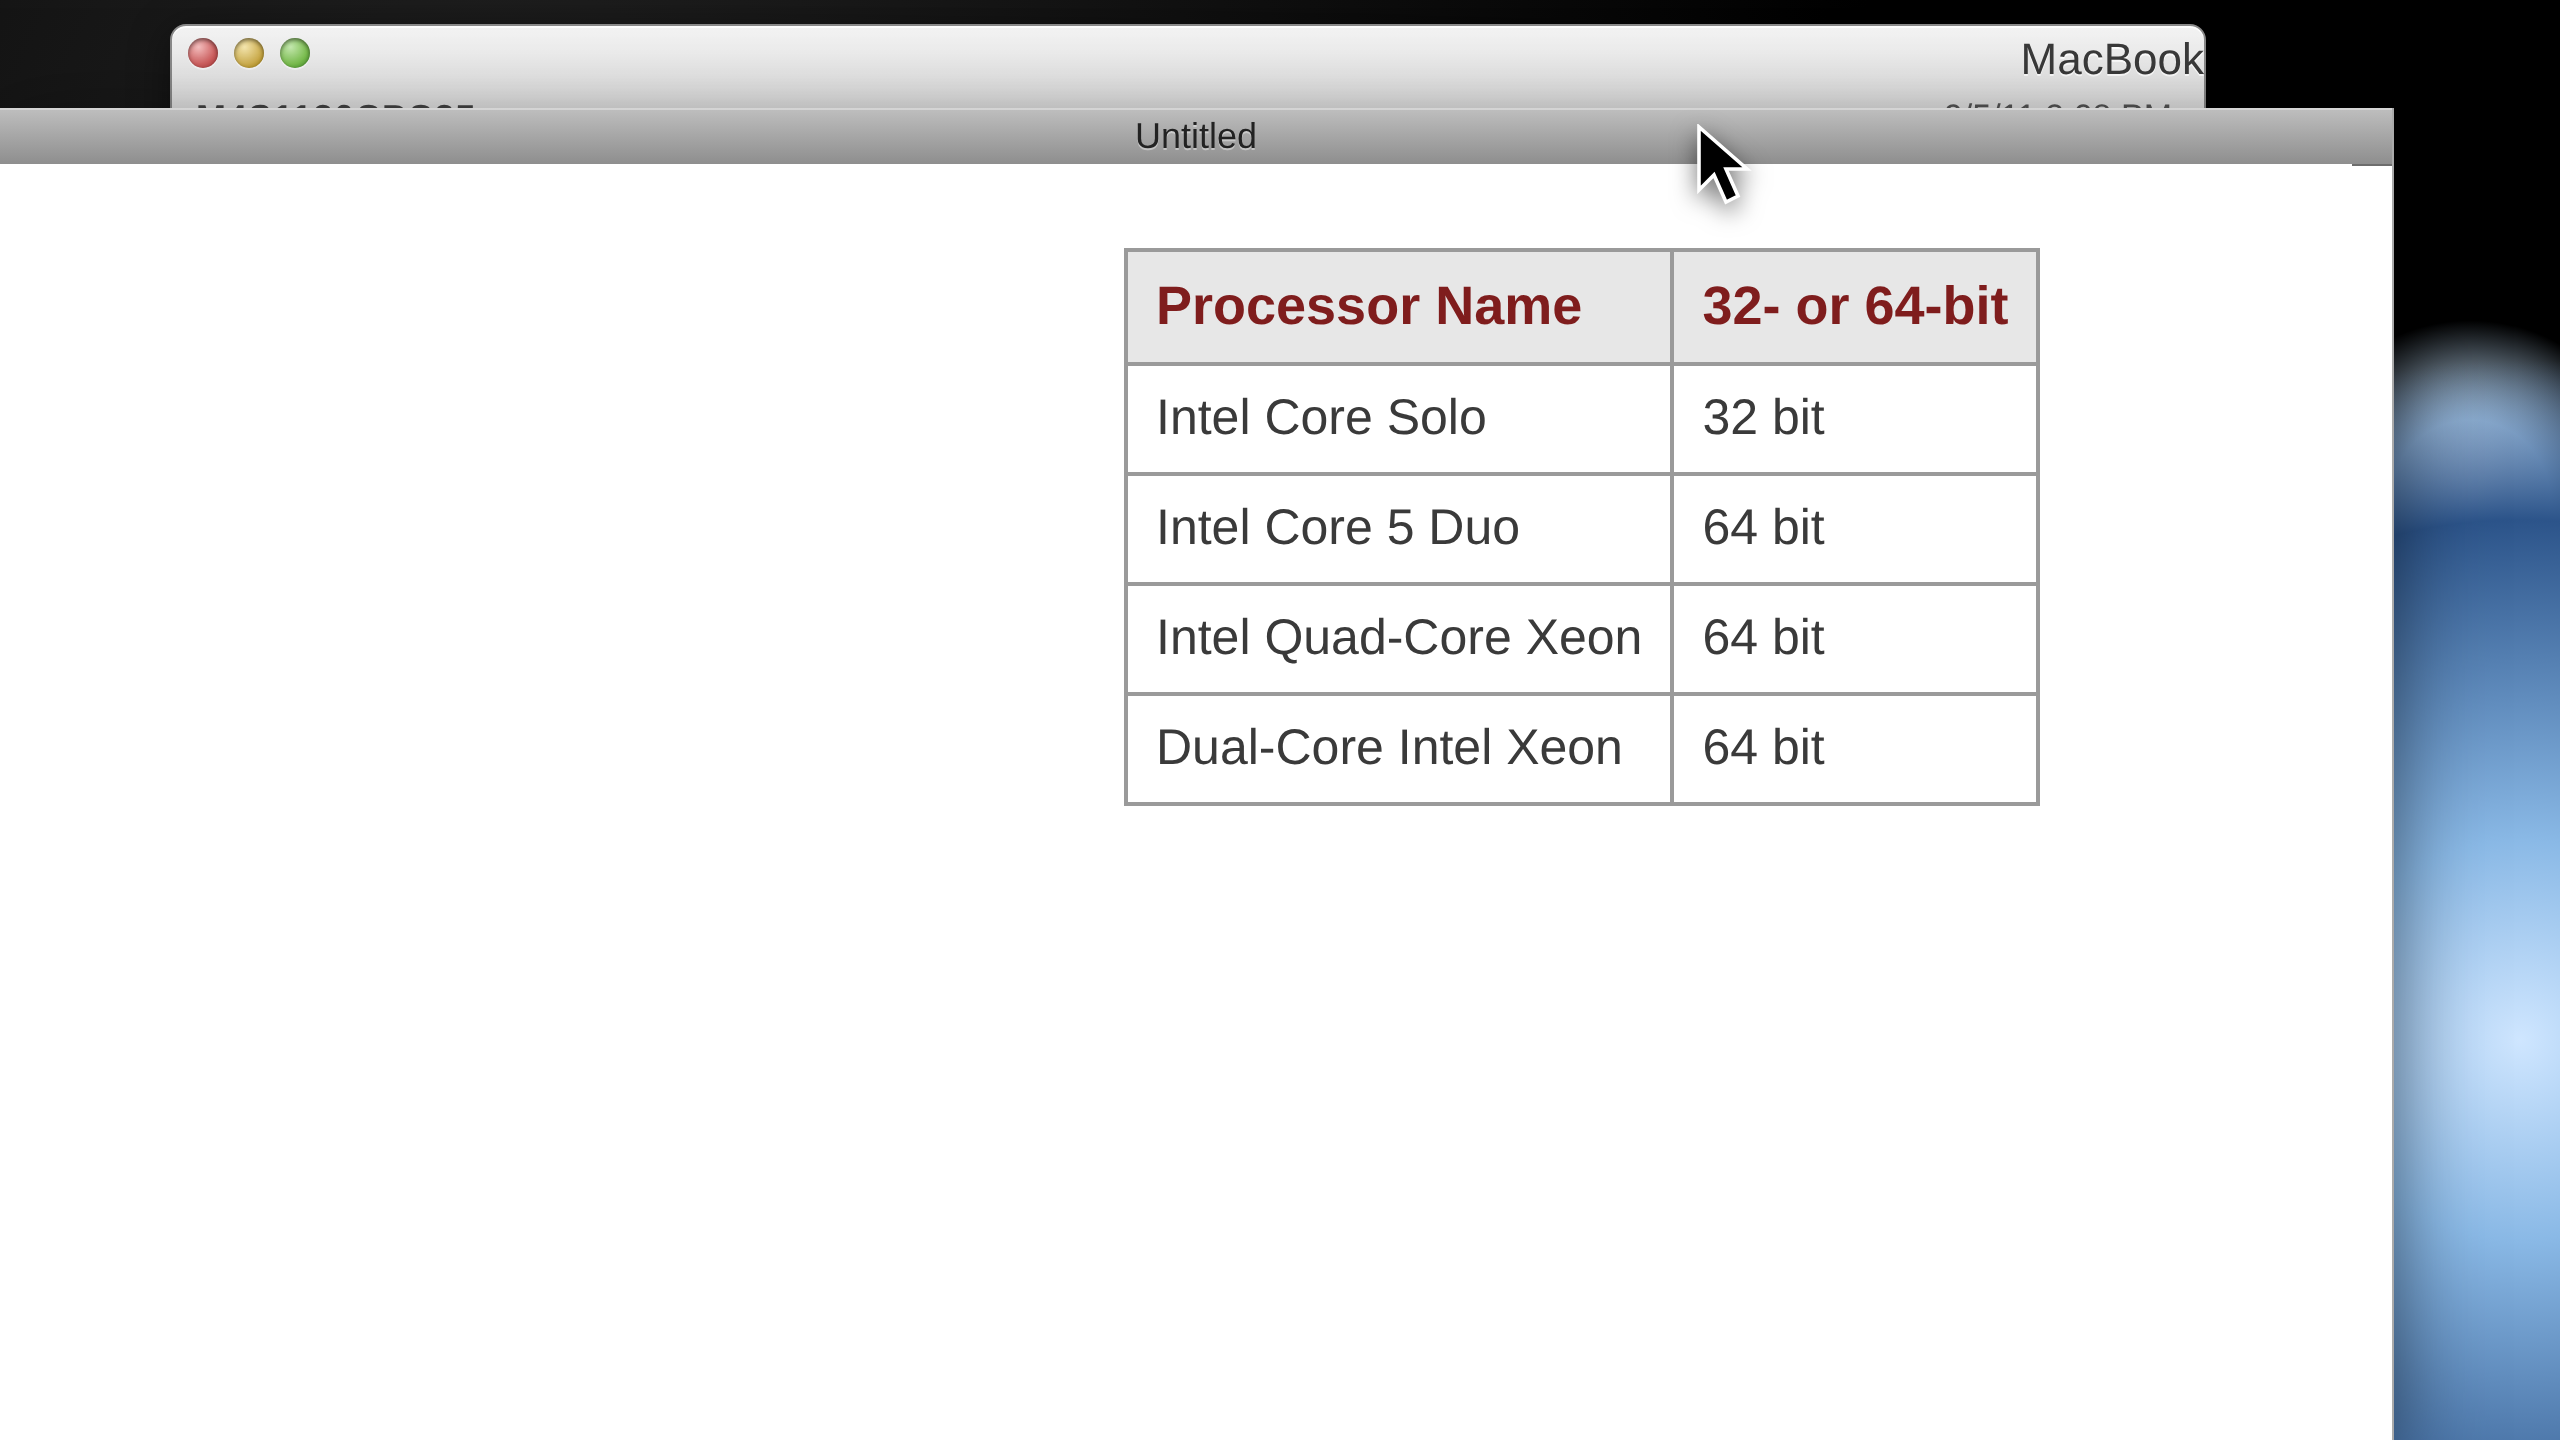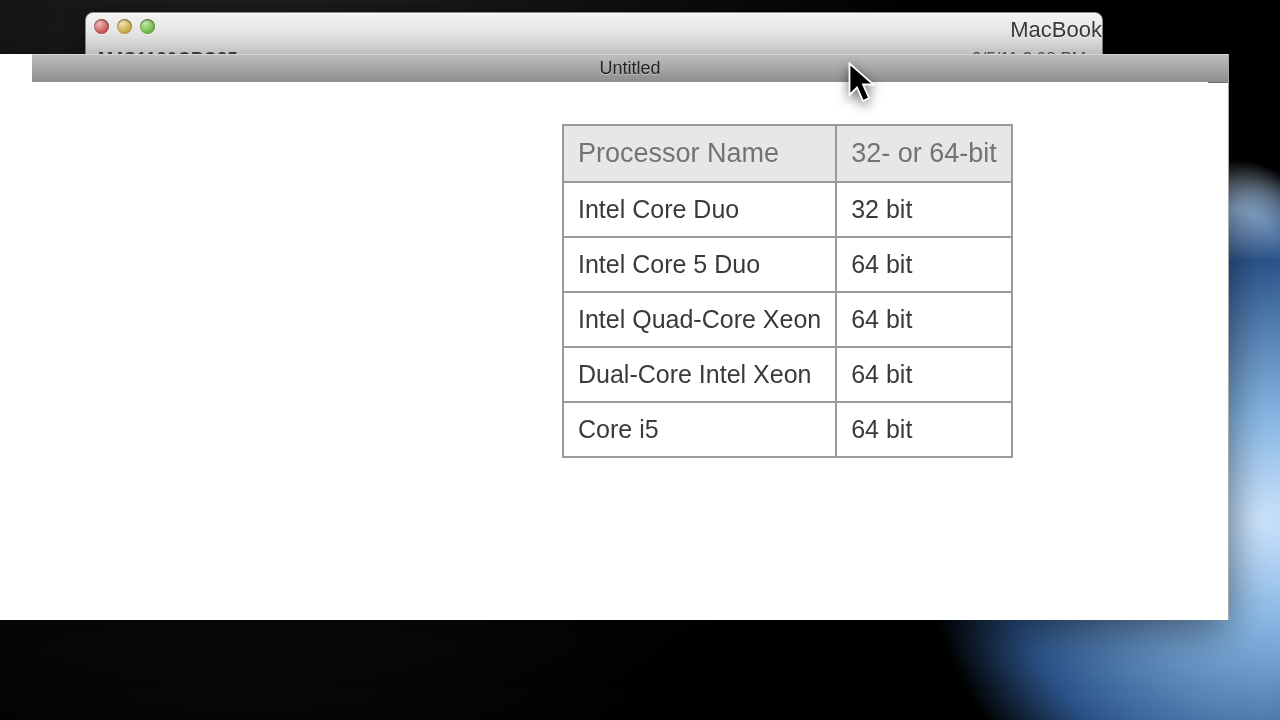--- a/index.html
+++ b/index.html
@@ -40,24 +40,23 @@
   .window-back .sub{
     position:absolute;left:12px;top:36px;color:#444;font-size:18px;font-weight:600;
     letter-spacing:.5px;
   }
   .window-back .date{
     position:absolute;right:16px;top:36px;color:#555;font-size:17px;
   }
 
   
   .window-front{
-    position:absolute;left:0;top:54px;width:1196px;height:566px;
+    position:absolute;left:0;top:54px;width:1196px;height:666px;
     background:#fff;border-right:1px solid #aaa;
     box-shadow:0 10px 40px rgba(0,0,0,.5);
-    padding-left:32px;
   }
   .window-front .titlebar{
     height:28px;
     background:linear-gradient(#bfbfbf,#8e8e8e);
     border-bottom:1px solid #6d6d6d;
     box-shadow:inset 0 1px 0 rgba(255,255,255,.35);
     text-align:center;line-height:28px;
     color:#222;font-size:18px;text-shadow:0 1px 0 rgba(255,255,255,.4);
   }
   .content{
@@ -67,21 +66,21 @@
   
   table.proc{
     position:absolute;left:562px;top:42px;
     border-collapse:collapse;
     font-size:25px;color:#3a3a3a;
   }
   table.proc th,table.proc td{
     border:2px solid #9a9a9a;padding:12px 14px;text-align:left;white-space:nowrap;
   }
   table.proc th{
-    background:#e7e7e7;font-weight:400;font-size:27px;color:#737373;
+    background:#e7e7e7;font-weight:700;font-size:27px;color:#7f1d1d;
   }
 
   
   .cursor{
     position:absolute;left:848px;top:62px;width:30px;height:42px;pointer-events:none;
     filter:drop-shadow(0 4px 6px rgba(0,0,0,.55));
   }
 </style>
 </head>
 <body>
@@ -106,39 +105,35 @@
   <div class="content">
     <table class="proc">
       <thead>
         <tr>
           <th>Processor Name</th>
           <th>32- or 64-bit</th>
         </tr>
       </thead>
       <tbody id="proc-body">
           <tr>
-            <td>Intel Core Duo</td>
+            <td>Intel Core Solo</td>
             <td>32 bit</td>
           </tr>
           <tr>
             <td>Intel Core 5 Duo</td>
             <td>64 bit</td>
           </tr>
           <tr>
             <td>Intel Quad-Core Xeon</td>
             <td>64 bit</td>
           </tr>
           <tr>
             <td>Dual-Core Intel Xeon</td>
             <td>64 bit</td>
           </tr>
-          <tr>
-            <td>Core i5</td>
-            <td>64 bit</td>
-          </tr>
         </tbody>
     </table>
   </div>
 </div>
 
 <svg class="cursor" viewBox="0 0 20 28">
   <path d="M1 1 L1 22 L6 17 L10 26 L14 24 L10 15 L17 15 Z" fill="#000" stroke="#fff" stroke-width="1.2"></path>
 </svg>
 
 </body></html>

